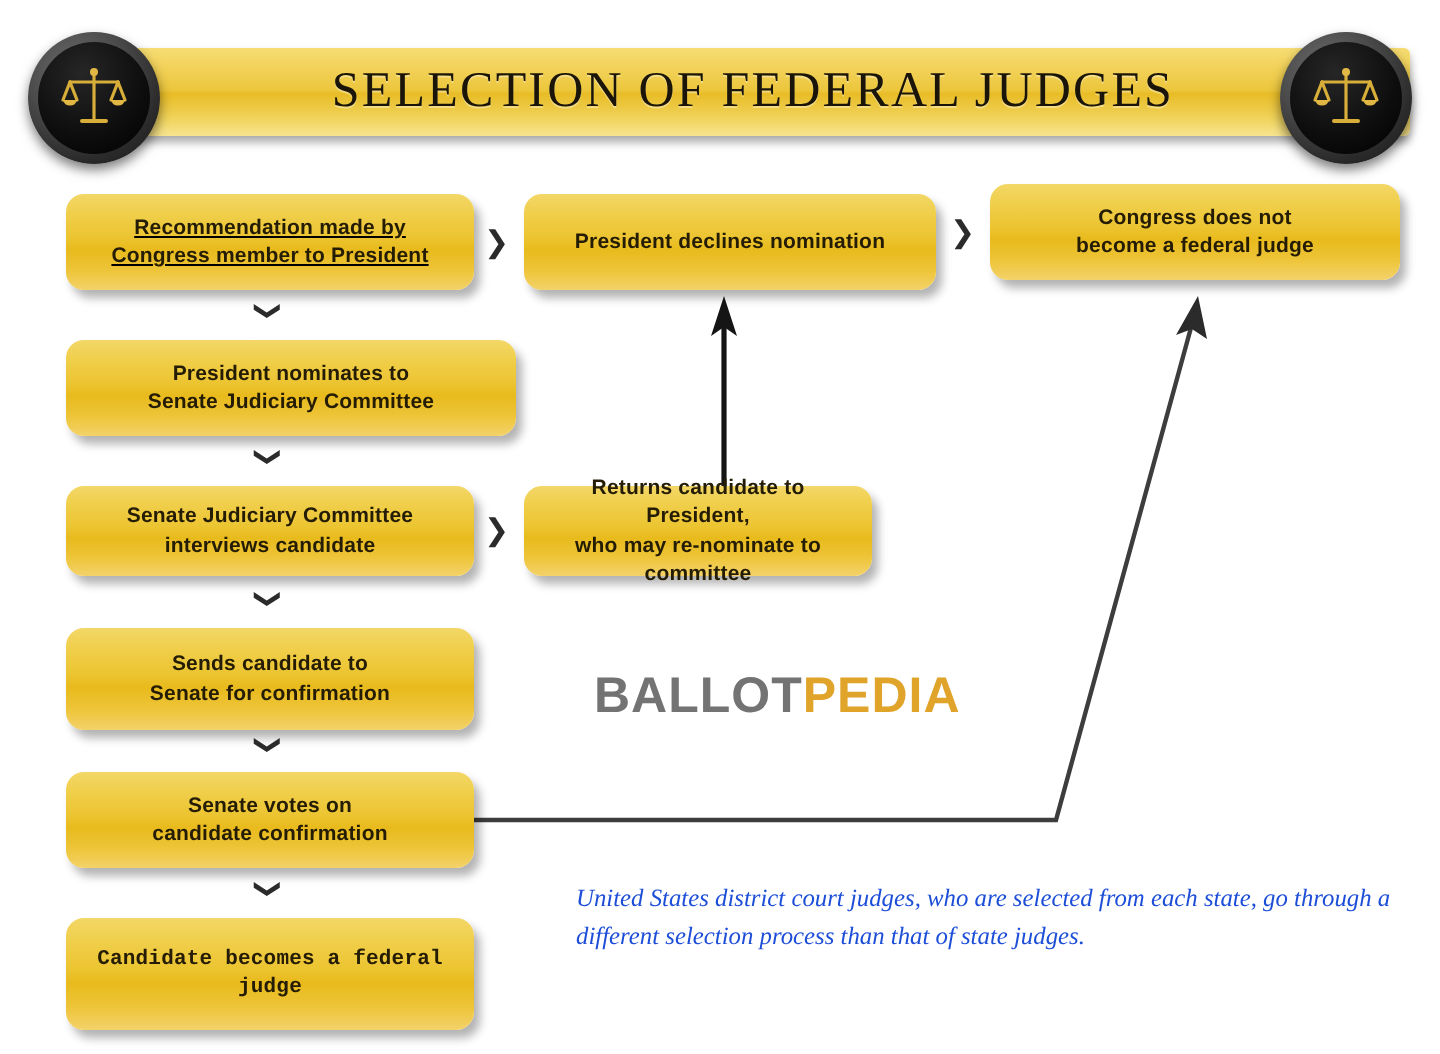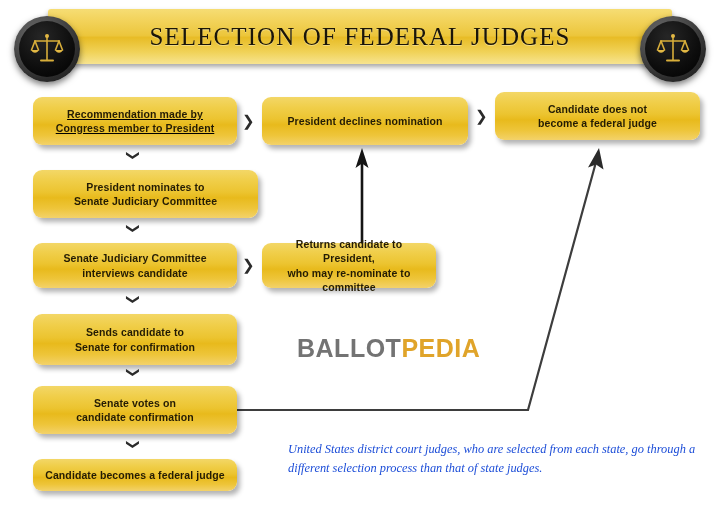--- a/index.html
+++ b/index.html
@@ -5,26 +5,27 @@
   html,body{margin:0;padding:0;}
   body{
     width:720px;height:527px;background:#ffffff;
     font-family:"Liberation Sans", sans-serif;
     position:relative;overflow:hidden;
   }
   #canvas{position:relative;width:720px;height:527px;}
 
   
   .banner{
-    position:absolute;left:48px;top:9px;width:624px;height:55px;
+    position:absolute;left:48px;top:24px;width:624px;height:44px;
     background:linear-gradient(to bottom,
        #f6dd74 0%, #f3d45e 18%, #ecc63c 48%, #e8bc26 52%,
        #f0d257 78%, #f7e490 100%);
     border-radius:3px;
     box-shadow:0 3px 5px rgba(0,0,0,.35);
+    padding-left:33px;
   }
   .banner-inner{
     position:absolute;left:0;top:0;right:0;bottom:0;
     display:flex;align-items:center;justify-content:center;
   }
   .banner-title{
     font-family:"Liberation Serif", serif;
     font-size:25px;letter-spacing:1.1px;color:#1a1508;
     font-weight:400;text-transform:uppercase;
     text-shadow:0 1px 0 rgba(255,255,255,.35);
@@ -162,35 +163,35 @@
   <div class="box" style="left:33px;top:314px;width:204px;height:51px;">
     <span style="white-space:pre-line">Sends candidate to
 Senate for confirmation</span>
   </div>
 
   <div class="box" style="left:33px;top:386px;width:204px;height:48px;">
     <span style="white-space:pre-line">Senate votes on
 candidate confirmation</span>
   </div>
 
-  <div class="box" style="left:33px;top:459px;width:204px;height:32px;">
+  <div class="box" style="left:33px;top:459px;width:204px;height:56px;font-family:Liberation Mono, monospace;">
     <span style="white-space:pre-line">Candidate becomes a federal judge</span>
   </div>
 
   <div class="box" style="left:262px;top:97px;width:206px;height:48px;">
     <span style="white-space:pre-line">President declines nomination</span>
   </div>
 
   <div class="box" style="left:262px;top:243px;width:174px;height:45px;">
     <span style="white-space:pre-line">Returns candidate to President,
 who may re-nominate to committee</span>
   </div>
 
   <div class="box" style="left:495px;top:92px;width:205px;height:48px;">
-    <span style="white-space:pre-line">Candidate does not
+    <span style="white-space:pre-line">Congress does not
 become a federal judge</span>
   </div>
 
   <div class="chev" style="left:242px;top:114px;">❯</div>
   <div class="chev" style="left:475px;top:109px;">❯</div>
   <div class="chev" style="left:242px;top:258px;">❯</div>
 
   <div class="chev chev-down" style="left:128px;top:149px;transform:rotate(90deg);">❯</div>
   <div class="chev chev-down" style="left:128px;top:222px;transform:rotate(90deg);">❯</div>
   <div class="chev chev-down" style="left:128px;top:293px;transform:rotate(90deg);">❯</div>

